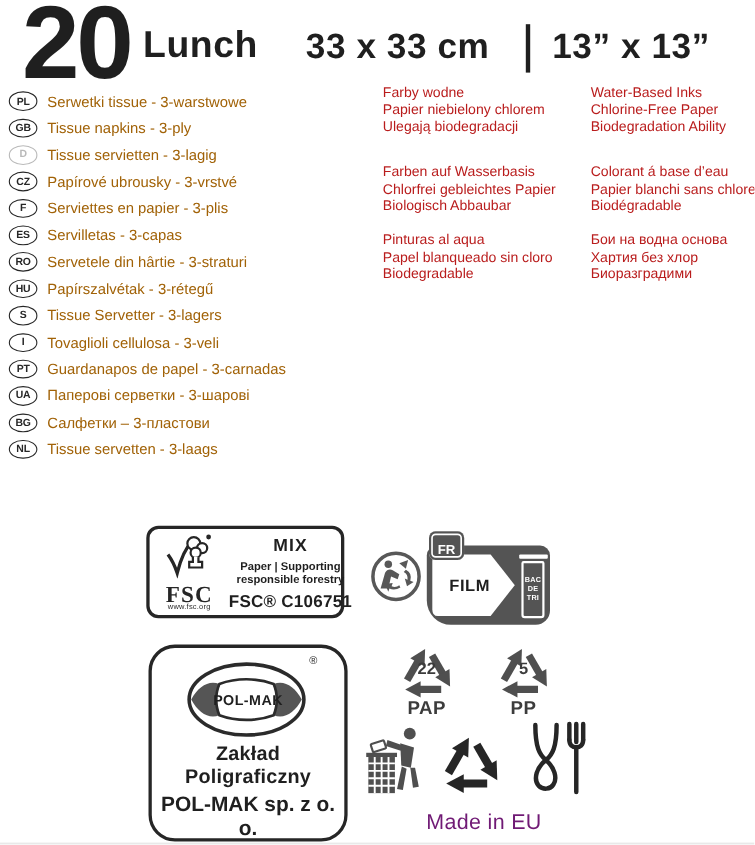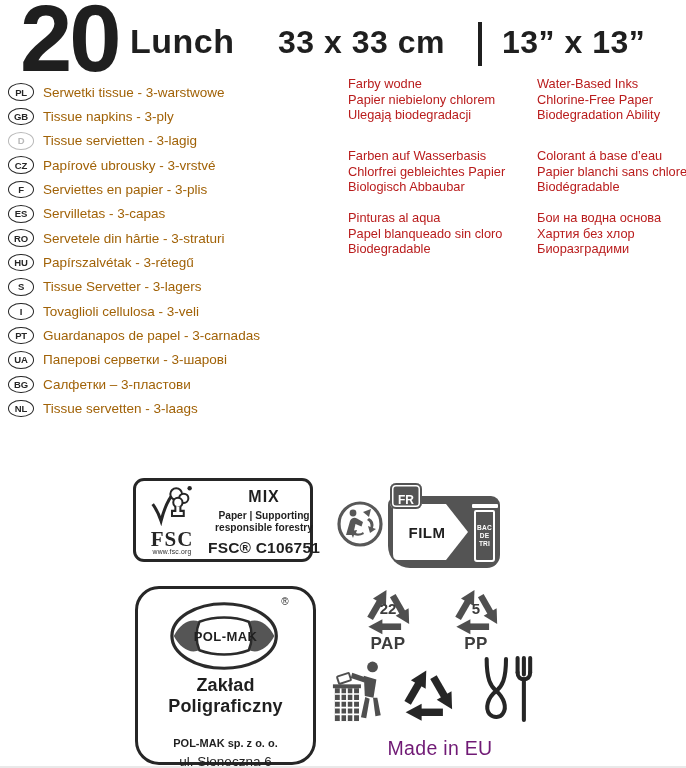--- a/index.html
+++ b/index.html
@@ -60,21 +60,21 @@
               display:flex; flex-direction:column; align-items:center; justify-content:center; }
   .bin-line { font-size:6.6px; font-weight:700; color:#fff; line-height:8px; letter-spacing:0.2px; }
 
   
   .polmak-box { position:absolute; left:135px; top:586px; width:181px; height:179px;
                 border:3px solid #262626; border-radius:24px; background:#fff; text-align:center; }
   .polmak-logo { position:relative; width:118px; height:74px; margin:10px auto 2px; }
   .polmak-word { position:absolute; left:0; right:0; top:30px; font-size:13px; font-weight:700; letter-spacing:0.4px; color:#1f1f1f; }
   .polmak-reg { position:absolute; right:-4px; top:-3px; font-size:10px; color:#1f1f1f; }
   .pm-l1 { font-size:18px; font-weight:700; letter-spacing:0.2px; }
-  .pm-l2 { font-size:11px; font-weight:700; margin-top:20px; }
+  .pm-l2 { font-size:19px; font-weight:700; margin-top:4px; }
   .pm-l3 { font-size:13.5px; margin-top:5px; }
   .pm-l4 { font-size:14px; margin-top:4px; }
   .pm-l5 { font-size:13px; font-weight:700; margin-top:4px; }
 
   
   .code-symbol { position:absolute; width:66px; text-align:center; color:#4f4f4f; }
   .tri-wrap { position:relative; width:58px; height:58px; margin:0 auto; }
   .tri-num { position:absolute; left:0; right:0; top:21px; font-size:15px; font-weight:700; color:#3c3c3c; }
   .code-label { font-size:17px; font-weight:700; color:#3c3c3c; margin-top:-3px; letter-spacing:0.5px; }
 

